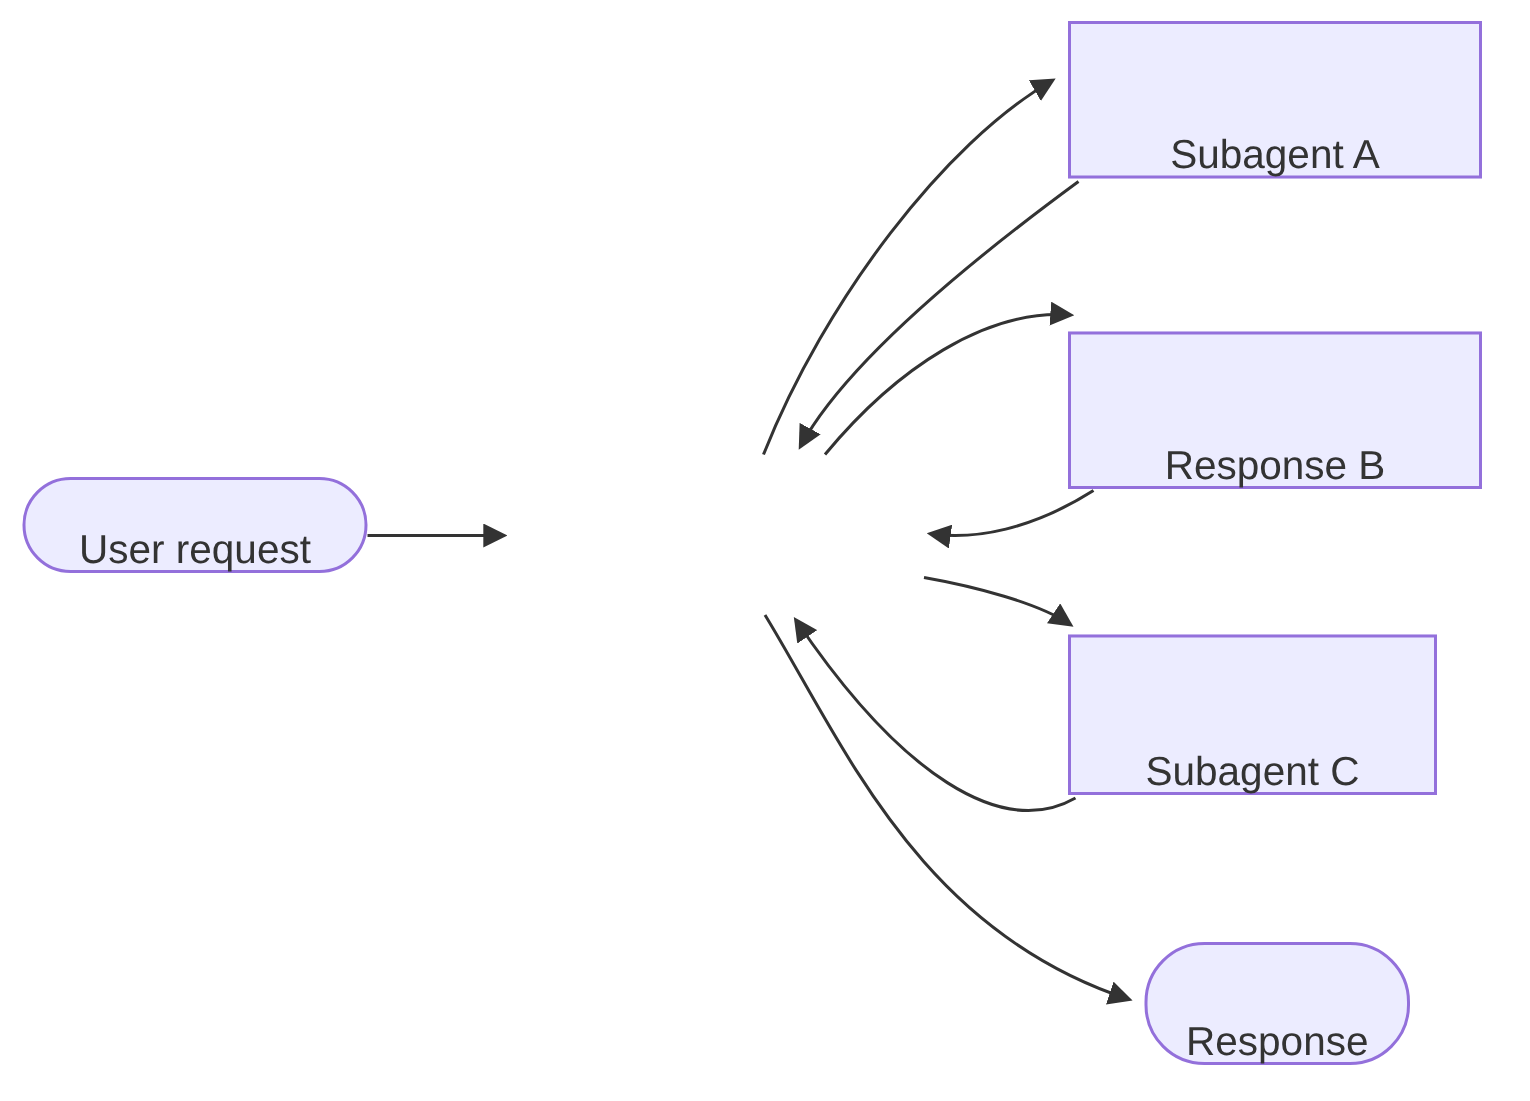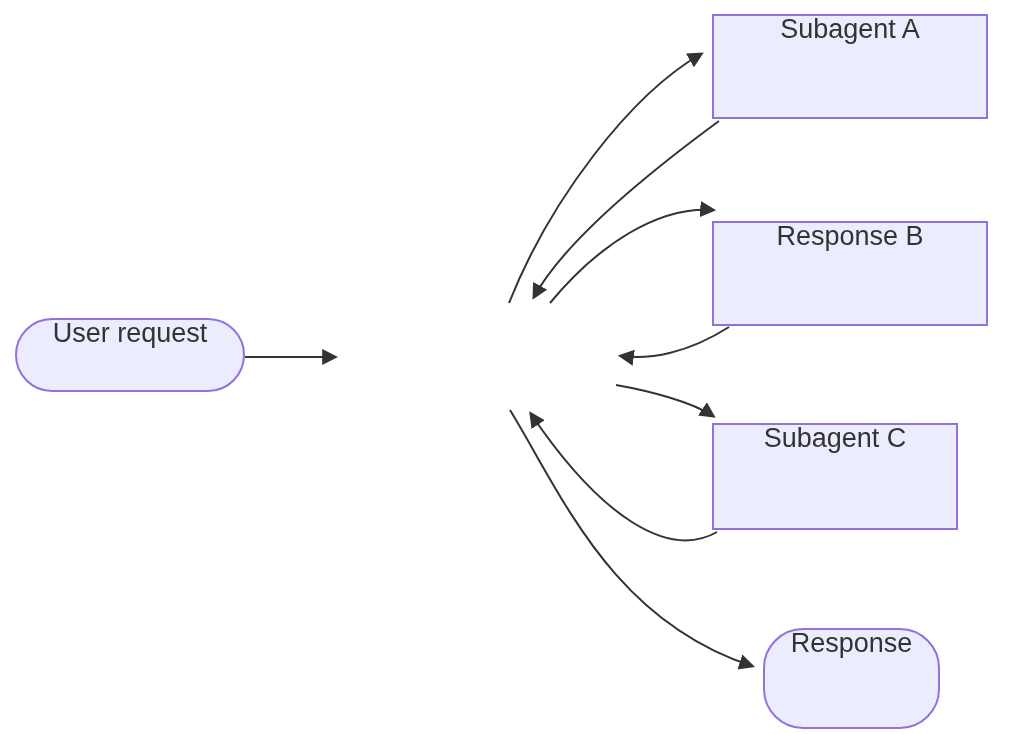--- a/index.html
+++ b/index.html
@@ -31,37 +31,37 @@
   svg.edges path.edge {
     fill: none;
     stroke: var(--edge-color);
     stroke-width: 2;
   }
   #arrowhead path { fill: var(--edge-color); }
   .node {
     position: absolute;
     box-sizing: border-box;
     display: flex;
-    align-items: flex-start;
+    align-items: flex-end;
     justify-content: center;
     background: var(--node-fill);
     border: 2px solid var(--node-border);
     color: var(--text-color);
     font-size: 27px;
     line-height: 1;
     white-space: nowrap;
   }
   .node.stadium { border-radius: 40px; }
 
-  .node.user-request { left: 15px;  top: 318px; width: 230px; height: 74px;  }
+  .node.user-request { left: 15px;  top: 318px; width: 230px; height: 64px;  }
   .node.main-agent   { left: 342px; top: 303px; width: 273px; height: 105px; }
   .node.subagent-a   { left: 712px; top: 14px;  width: 276px; height: 105px; }
   .node.subagent-b   { left: 712px; top: 221px; width: 276px; height: 105px; }
   .node.subagent-c   { left: 712px; top: 423px; width: 246px; height: 107px; }
-  .node.response     { left: 763px; top: 628px; width: 177px; height: 101px;  }
+  .node.response     { left: 763px; top: 628px; width: 177px; height: 82px;  }
 </style>
 </head>
 <body>
 
 <div class="canvas">
 
   <svg class="edges" viewBox="0 0 1020 734" xmlns="http://www.w3.org/2000/svg">
     <defs>
       <marker id="arrowhead" viewBox="0 0 10 10" refX="8" refY="5" markerWidth="8" markerHeight="8" orient="auto">
         <path d="M0,0 L10,5 L0,10 z"></path>

